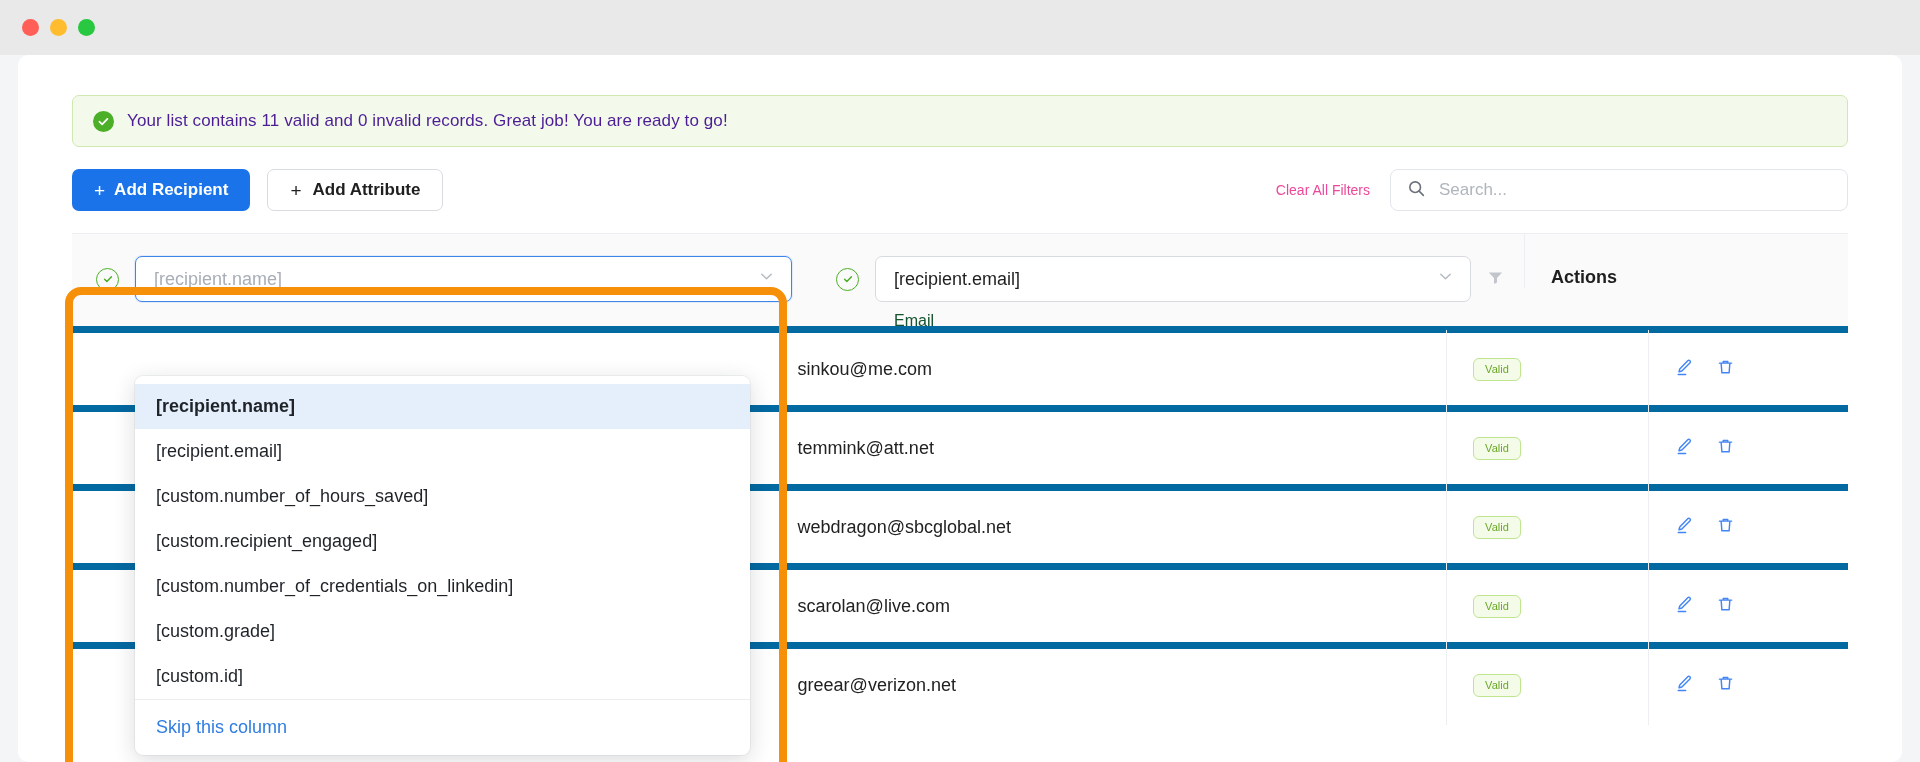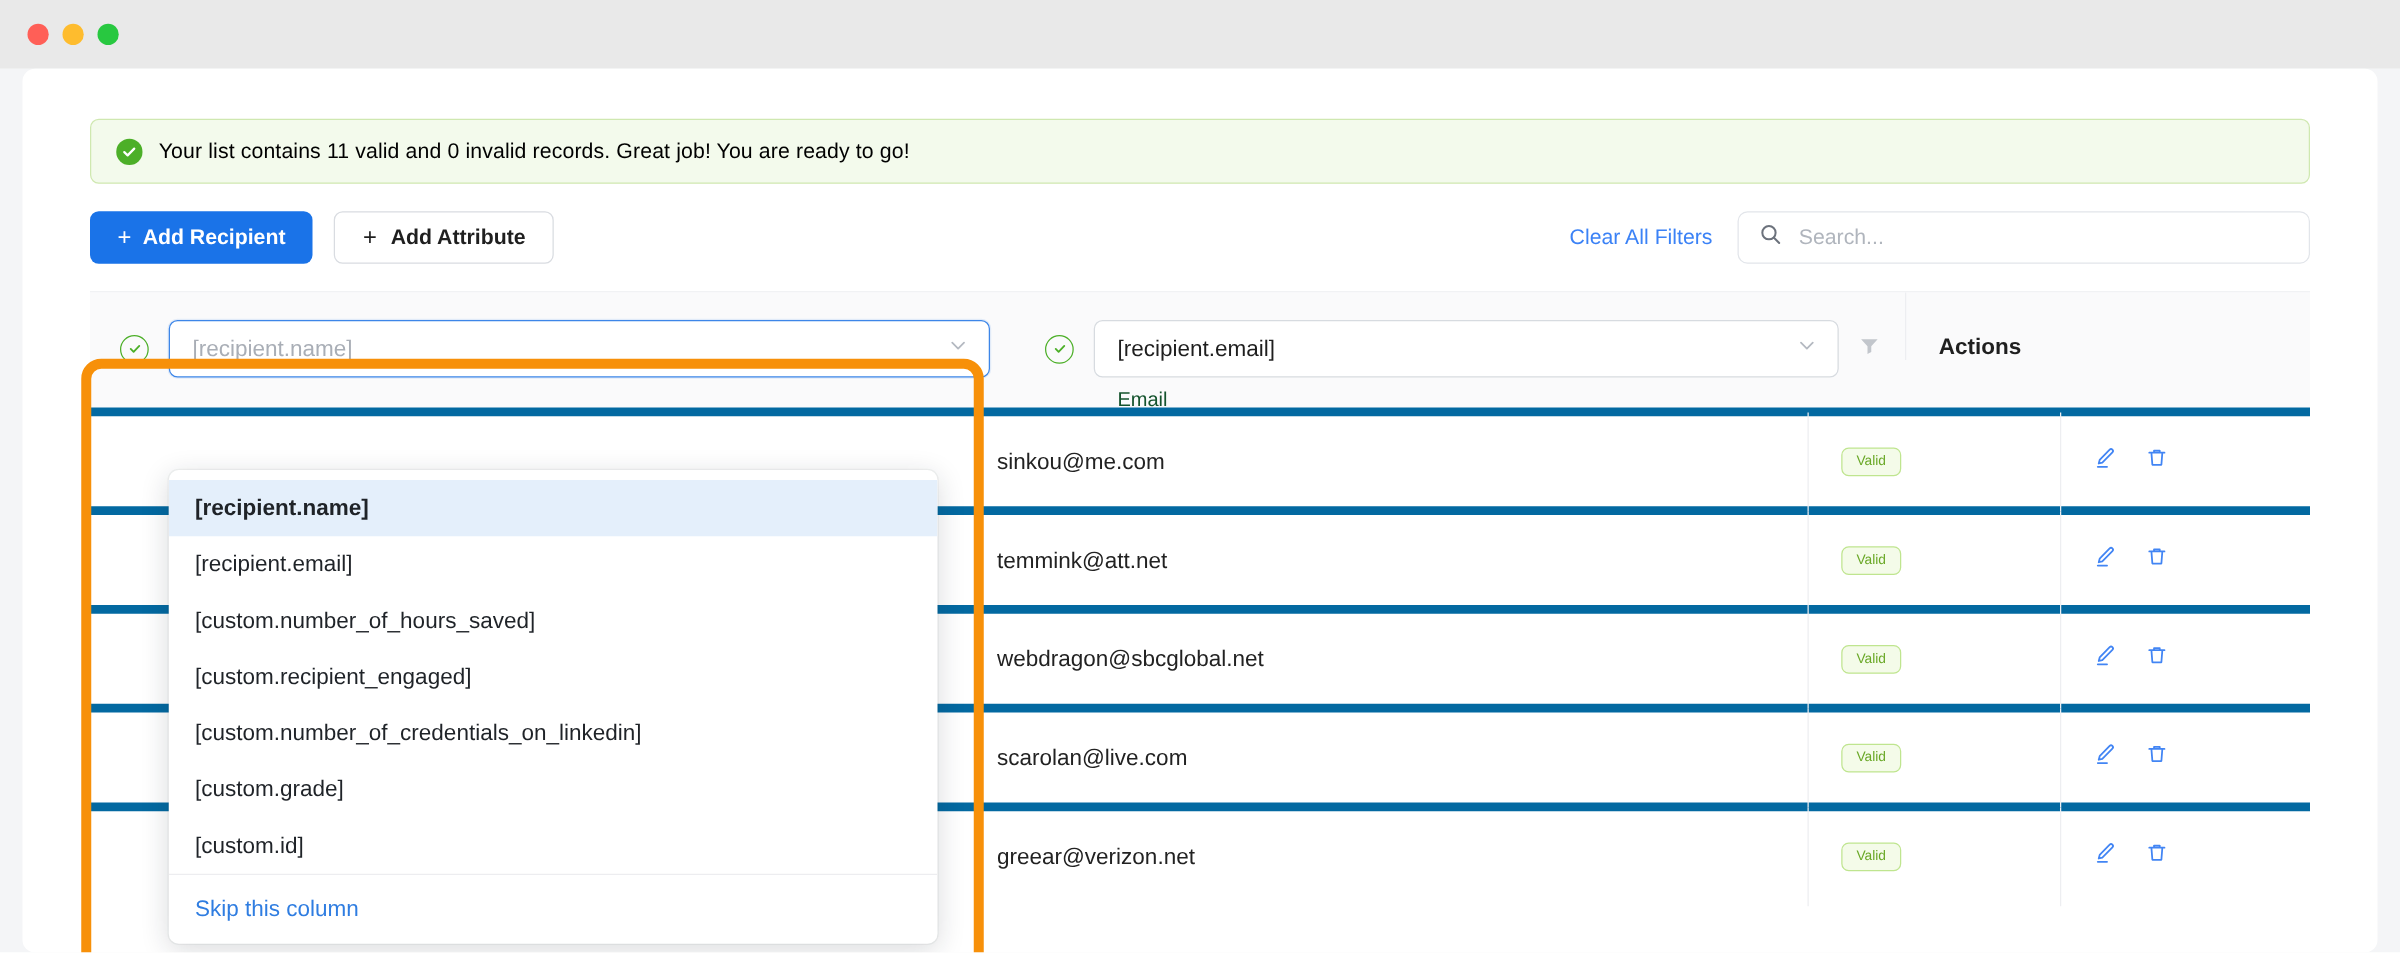--- a/index.html
+++ b/index.html
@@ -53,21 +53,21 @@
   }
   .check-circle {
     width: 21px; height: 21px; border-radius: 50%;
     background: #4caf28;
     display: flex; align-items: center; justify-content: center;
     flex: 0 0 auto;
   }
   .check-circle svg { display: block; }
   .banner-text {
     font-size: 17px;
-    color: #000000;
+    color: #4c1d95;
     letter-spacing: 0.1px;
   }
 
   
   .toolbar {
     margin: 22px 54px 0 54px;
     display: flex;
     align-items: center;
     height: 42px;
   }
@@ -99,22 +99,22 @@
     cursor: pointer;
   }
   .plus-glyph { font-size: 19px; font-weight: normal; line-height: 1; }
   .toolbar-right {
     margin-left: auto;
     display: flex;
     align-items: center;
     gap: 20px;
   }
   .clear-filters {
-    color: #3b82f6;
-    font-size: 17px;
+    color: #ec4899;
+    font-size: 14px;
     cursor: pointer;
     white-space: nowrap;
   }
   .search-box {
     width: 458px;
     height: 42px;
     border: 1px solid #e2e5ea;
     border-radius: 8px;
     background: #fff;
     display: flex;

